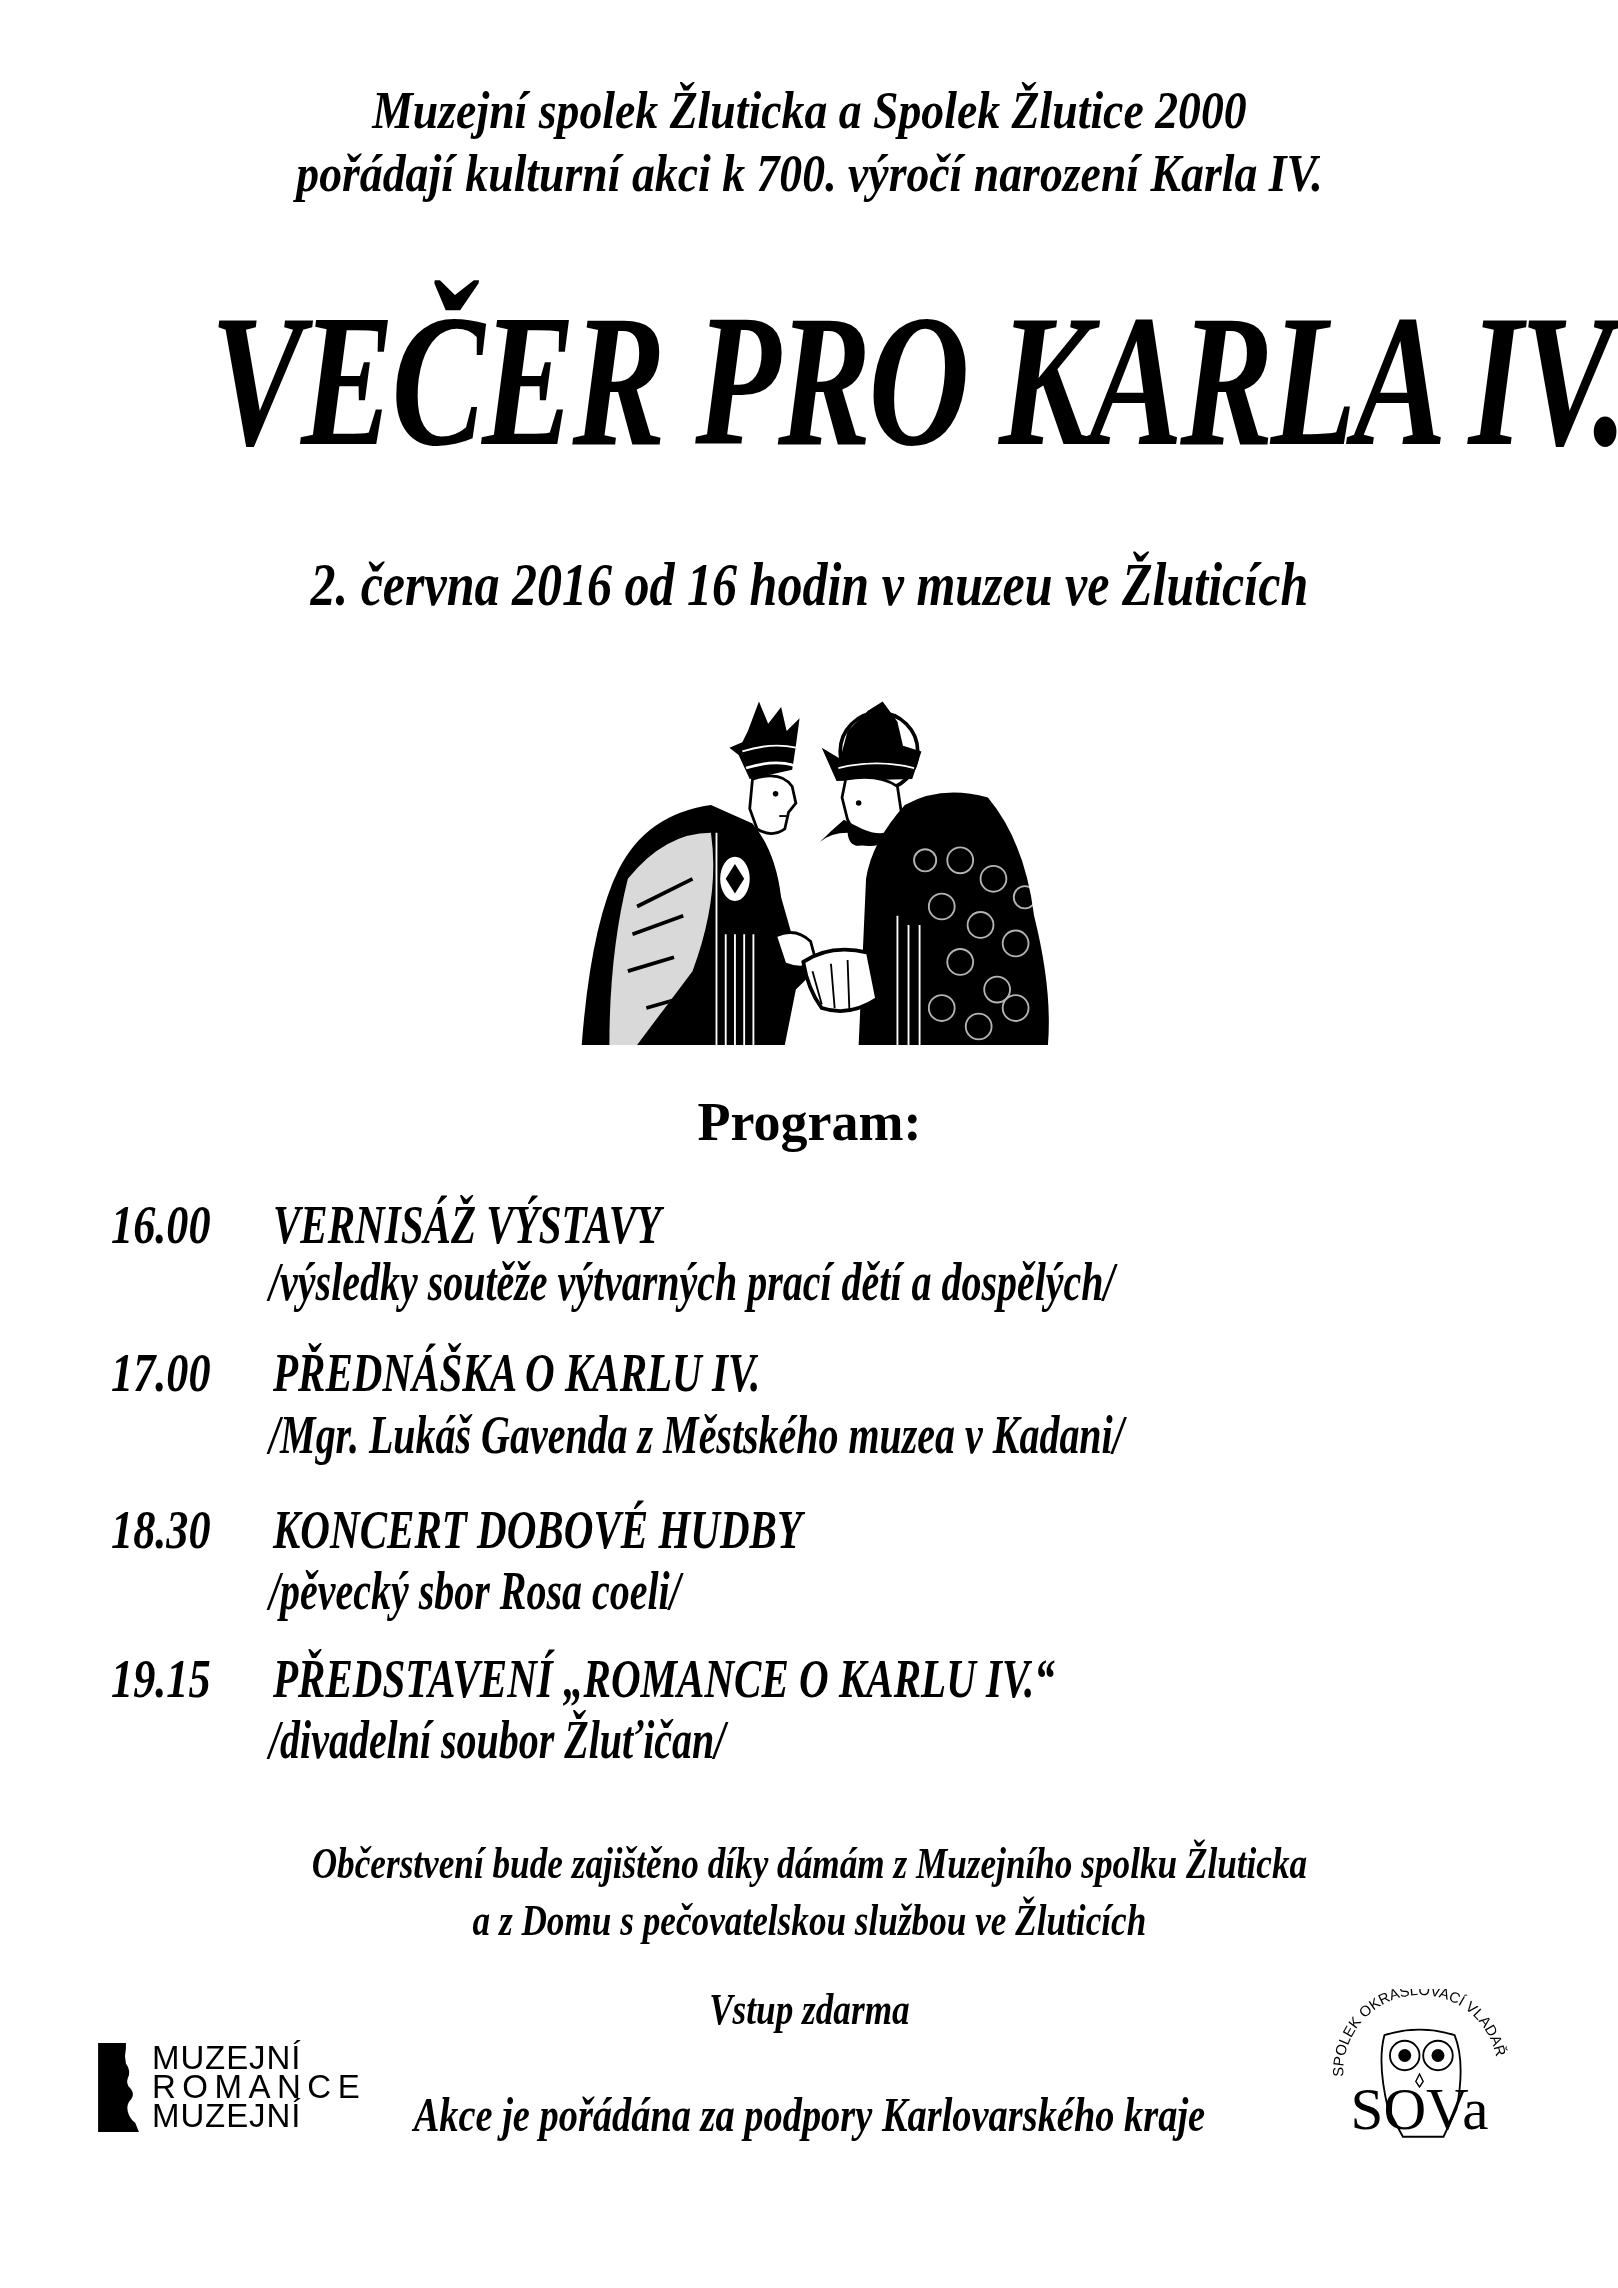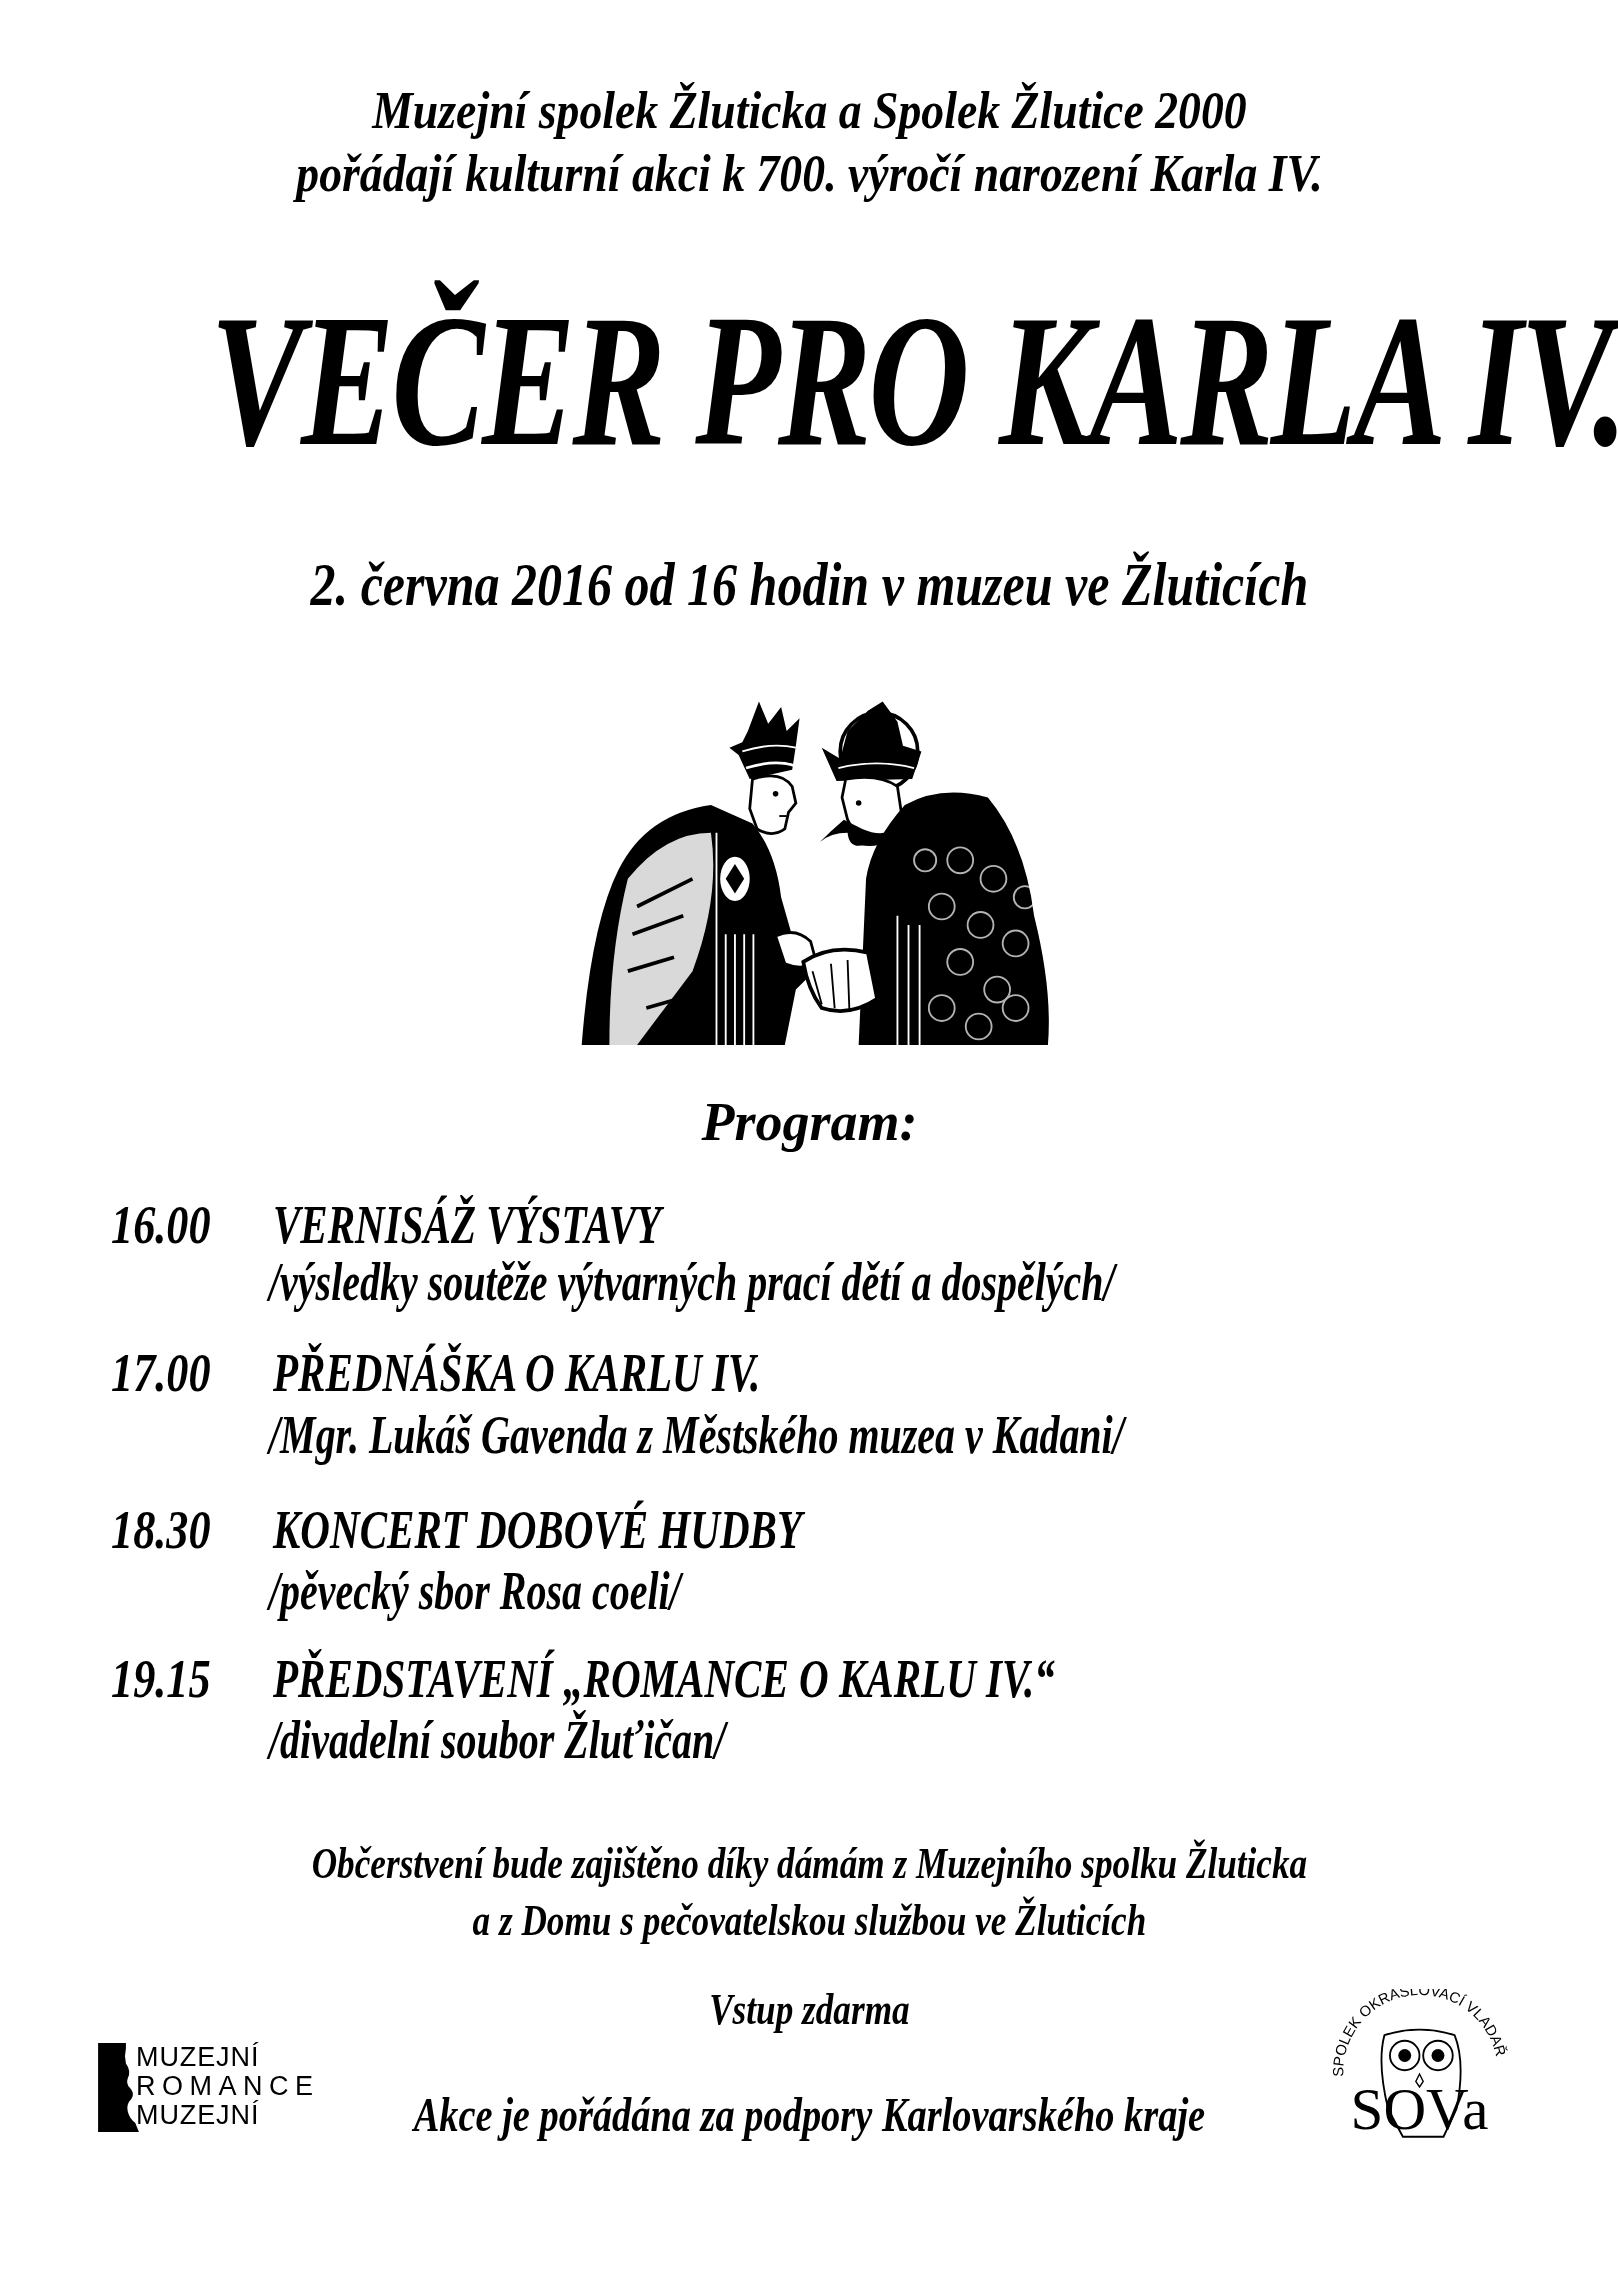--- a/index.html
+++ b/index.html
@@ -5,35 +5,35 @@
   html, body { margin: 0; padding: 0; background: #ffffff; }
   body { width: 1619px; height: 2289px; position: relative; overflow: hidden; color: #000; }
   .serif { font-family: "Liberation Serif", "DejaVu Serif", serif; }
   .abs { position: absolute; }
   .center { left: 0; width: 1619px; text-align: center; white-space: nowrap; }
 
   .intro { font-style: italic; font-weight: bold; font-size: 52px; line-height: 1; transform: scaleX(0.88); transform-origin: 809px 0; }
   .title { font-weight: bold; font-style: italic; font-size: 189px; line-height: 1; letter-spacing: -3.7px;
            transform: scaleX(0.74); transform-origin: 809px 0; }
   .date  { font-style: italic; font-weight: bold; font-size: 61px; line-height: 1; transform: scaleX(0.82); transform-origin: 809px 0; }
-  .prog-head { font-style: italic; font-weight: bold; font-size: 54px; line-height: 1; }
+  .prog-head { font-weight: bold; font-size: 54px; line-height: 1; }
 
   .row-time, .row-title, .row-desc { position: absolute; font-style: italic; font-weight: bold; white-space: nowrap; line-height: 1; }
   .row-time { left: 111px; font-size: 54px; transform: scaleX(0.82); transform-origin: 0 0; }
   .row-title { left: 273px; font-size: 54px; transform: scaleX(0.76); transform-origin: 0 0; }
   .row-desc { left: 269px; font-size: 54px; transform: scaleX(0.74); transform-origin: 0 0; }
 
   .foot { font-style: italic; font-weight: bold; font-size: 44px; line-height: 1; transform: scaleX(0.80); transform-origin: 809px 0; }
 
   .illus { left: 554px; top: 694px; width: 517px; height: 353px; }
 
   .logo-left { left: 98px; top: 2043px; width: 212px; height: 92px; }
   .logo-left .mark { position: absolute; left: 0; top: 0; width: 41px; height: 89px; }
-  .logo-left .txt { position: absolute; left: 38px; font-family: "Liberation Sans", "DejaVu Sans", sans-serif;
-                    font-size: 27px; line-height: 29px; letter-spacing: 0.9px; white-space: nowrap; }
+  .logo-left .txt { position: absolute; left: 54px; font-family: "Liberation Sans", "DejaVu Sans", sans-serif;
+                    font-size: 33px; line-height: 29px; letter-spacing: 0.9px; white-space: nowrap; }
   .logo-left .txt span { display: block; }
   .logo-left .sp { letter-spacing: 6.5px; }
 
   .logo-right { left: 1327px; top: 1989px; width: 185px; height: 157px; }
 </style>
 </head>
 <body>
 
 <div class="abs center serif intro" style="top:85px;">Muzejní spolek Žluticka a Spolek Žlutice 2000</div>
 <div class="abs center serif intro" style="top:148px;">pořádají kulturní akci k 700. výročí narození Karla IV.</div>

